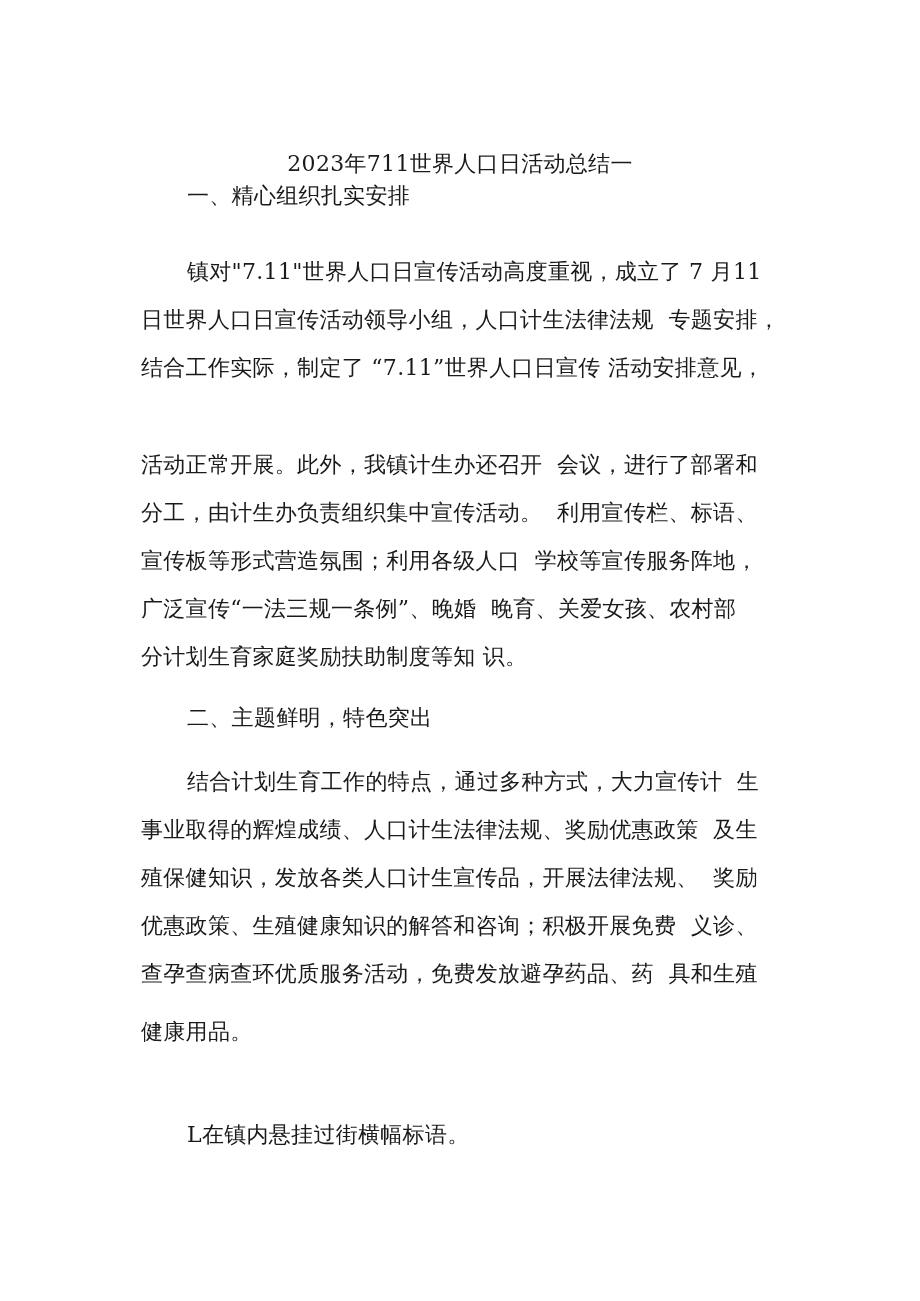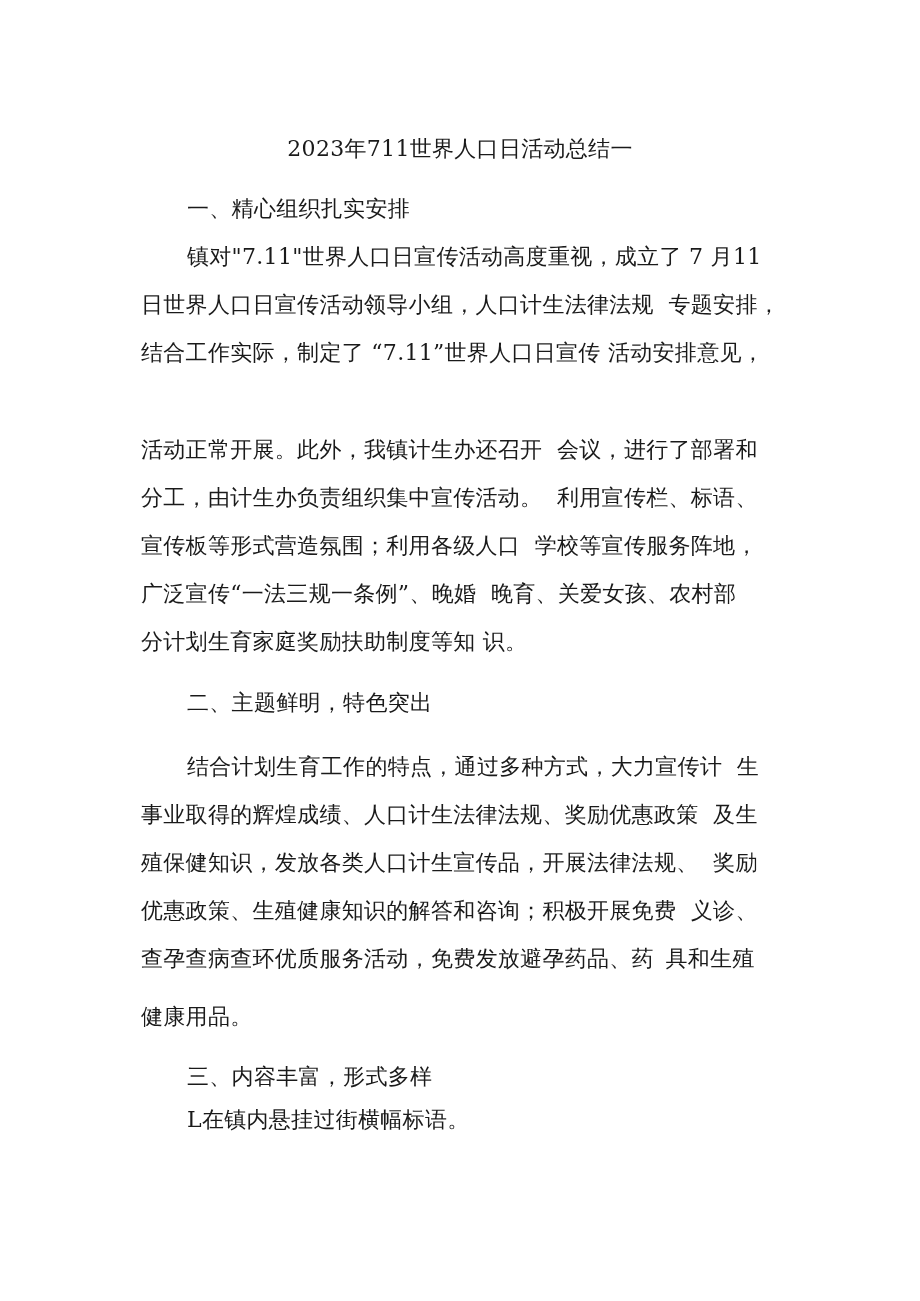--- a/index.html
+++ b/index.html
@@ -1,43 +1,42 @@
 <!DOCTYPE html>
 <html><head>
 <meta charset="utf-8">
 <style>
   html, body { margin: 0; padding: 0; background: #ffffff; }
   body { width: 920px; height: 1301px; position: relative; overflow: hidden;
          font-family: "DejaVu Serif", "Liberation Serif", serif; color: #1a1a1a; }
   .page { position: absolute; left: 0; top: 0; width: 920px; height: 1301px; }
-  .line { position: absolute; left: 141px; font-size: 22px; line-height: 26px; white-space: pre; letter-spacing: 0.3px; }
+  .line { position: absolute; left: 141px; font-size: 22px; line-height: 26px; white-space: pre; letter-spacing: 0.3px; margin-top: 15px; }
   .title { left: 0; width: 920px; text-align: center; font-size: 22px; padding-left: 0; }
   .indent { left: 187px; }
 </style>
 </head>
 <body>
 
 <div class="page">
   <div class="line title" style="top:136px;">2023年711世界人口日活动总结一</div>
 
-  <div class="line" style="left:187px; top:196px;">一、精心组织扎实安排</div>
+  <div class="line" style="left:187px; top:168px;">一、精心组织扎实安排</div>
 
   <div class="line indent" style="top:244px;">镇对"7.11"世界人口日宣传活动高度重视，成立了 7 月11</div>
   <div class="line" style="top:292px;">日世界人口日宣传活动领导小组，人口计生法律法规  专题安排，</div>
   <div class="line" style="top:340px;">结合工作实际，制定了 “7.11”世界人口日宣传 活动安排意见，</div>
   <div class="line" style="top:437px;">活动正常开展。此外，我镇计生办还召开  会议，进行了部署和</div>
   <div class="line" style="top:485px;">分工，由计生办负责组织集中宣传活动。  利用宣传栏、标语、</div>
   <div class="line" style="top:533px;">宣传板等形式营造氛围；利用各级人口  学校等宣传服务阵地，</div>
   <div class="line" style="top:629px;">分计划生育家庭奖励扶助制度等知 识。</div>
   <div class="line" style="top:581px;">广泛宣传“一法三规一条例”、晚婚  晚育、关爱女孩、农村部</div>
 
   <div class="line" style="left:187px; top:690px;">二、主题鲜明，特色突出</div>
 
   <div class="line indent" style="top:754px;">结合计划生育工作的特点，通过多种方式，大力宣传计  生</div>
   <div class="line" style="top:802px;">事业取得的辉煌成绩、人口计生法律法规、奖励优惠政策  及生</div>
   <div class="line" style="top:850px;">殖保健知识，发放各类人口计生宣传品，开展法律法规、  奖励</div>
   <div class="line" style="top:898px;">优惠政策、生殖健康知识的解答和咨询；积极开展免费  义诊、</div>
-  <div class="line" style="top:946px;font-family:Liberation Serif, serif;">查孕查病查环优质服务活动，免费发放避孕药品、药  具和生殖</div>
+  <div class="line" style="top:946px;">查孕查病查环优质服务活动，免费发放避孕药品、药  具和生殖</div>
   <div class="line" style="top:1004px;">健康用品。</div>
 
-  <div class="line" style="left:187px; top:1064px;">三、内容丰富，形式多样</div>
   <div class="line" style="left:187px; top:1107px;">L在镇内悬挂过街横幅标语。</div>
 </div>
 
 </body></html>

